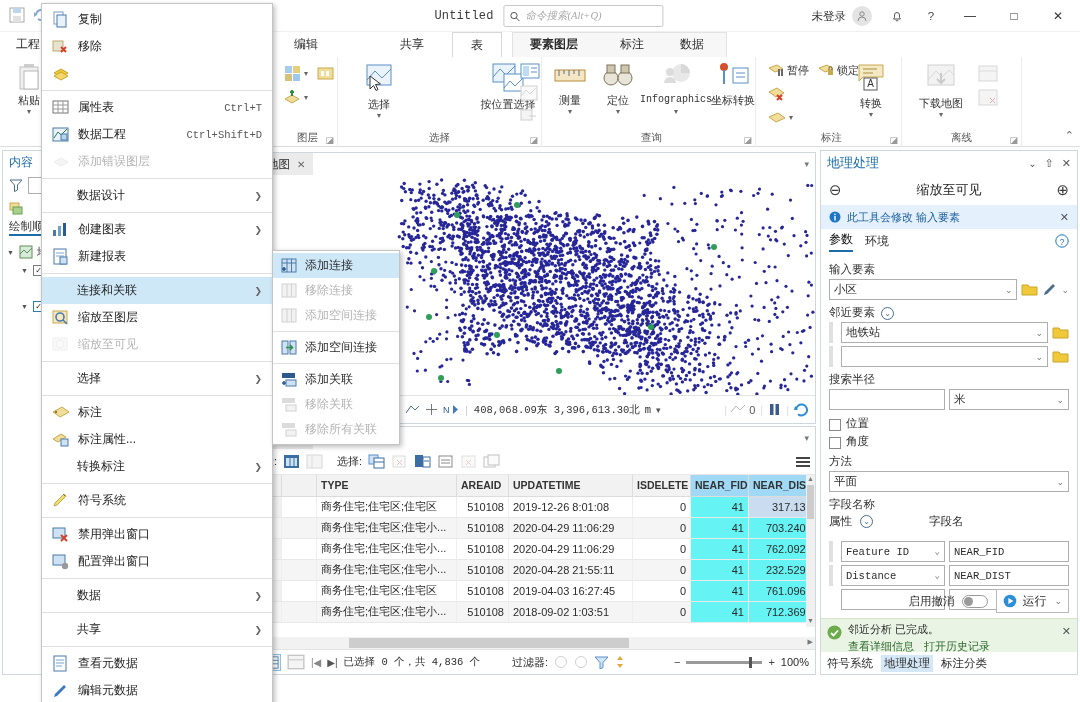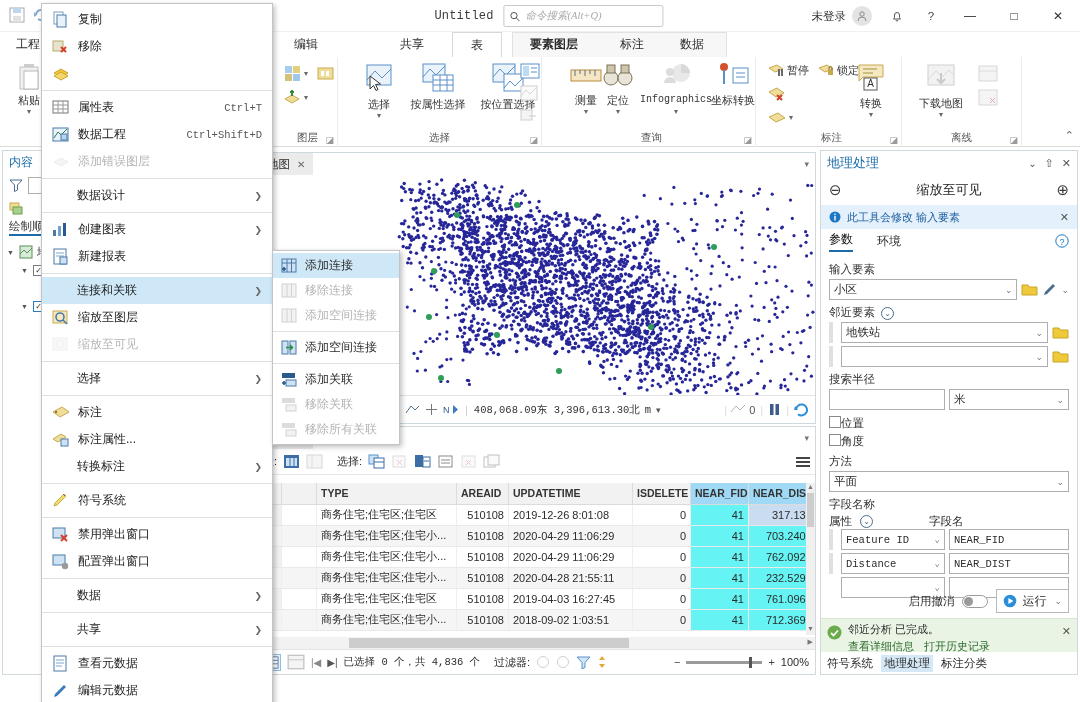--- a/index.html
+++ b/index.html
@@ -87,31 +87,31 @@
   .rowhdr { width:20px; background:#f2f2f2; }
   .statbar { position:absolute; left:0; right:0; bottom:0; height:25px; background:#fff; border-top:1px solid #e4e4e4;
              display:flex; align-items:center; gap:6px; padding:0 4px; font-size:11px;}
 
   
   .gp { position:absolute; left:820px; top:150px; width:258px; height:525px; background:#fff; border:1px solid #cfd8dc;}
   .gp-title { height:24px; display:flex; align-items:center; padding:0 6px; font-size:13px; color:#1b6ca8; }
   .gp-head { height:30px; display:flex; align-items:center; justify-content:space-between; padding:0 8px; }
   .gp-head .t { flex:1; text-align:center; font-size:13px; color:#222; }
   .info { height:24px; background:#e4f0fb; display:flex; align-items:center; gap:6px; padding:0 8px; font-size:11px; color:#1b5e9e;}
-  .gptabs { height:24px; display:flex; align-items:center; gap:24px; padding:0 8px; font-size:12px; position:relative;}
+  .gptabs { height:24px; display:flex; align-items:center; gap:12px; padding:0 8px; font-size:12px; position:relative;}
   .gptabs .act { color:#111; border-bottom:2px solid #1b6ca8; padding-bottom:2px;}
   .gpbody { padding:4px 8px; }
   .lbl { font-size:11.5px; color:#333; margin:5px 0 2px; display:block;}
   .ctlrow { display:flex; align-items:center; gap:4px; }
   .sel2 { flex:1; height:21px; border:1px solid #aeaeae; background:#fff; font-size:11.5px; padding:0 4px;
           display:flex; align-items:center; justify-content:space-between; }
   .inp { height:21px; border:1px solid #aeaeae; background:#fff; font-size:11.5px; padding:0 4px; display:flex; align-items:center;}
   .folder { width:17px; height:15px; }
   .indentbar { width:4px; background:#e0e0e0; align-self:stretch; margin-right:4px; }
-  .cbx { display:flex; align-items:flex-start; font-size:11.5px; margin:3px 0;}
+  .cbx { display:flex; align-items:flex-end; gap:5px; font-size:11.5px; margin:3px 0;}
   .cbx .b { width:12px; height:12px; border:1px solid #8a8a8a; background:#fff;}
   .monoin { font-family:"Liberation Mono","DejaVu Sans Mono",monospace; font-size:10.5px; }
   .gpfoot { position:absolute; left:0; right:0; bottom:56px; height:34px; display:flex; align-items:center; justify-content:flex-end; gap:8px; padding:0 8px;}
   .toggle { width:26px; height:13px; border-radius:7px; background:#fff; border:1px solid #9a9a9a; position:relative;}
   .toggle:after{ content:''; position:absolute; left:1px; top:1px; width:9px; height:9px; border-radius:50%; background:#9a9a9a;}
   .runbtn { height:24px; border:1px solid #b9b9b9; background:#fff; display:flex; align-items:center; gap:5px; padding:0 6px; font-size:12px;}
   .msg { position:absolute; left:0; right:0; bottom:22px; height:34px; background:#eaf4e4; border-top:1px solid #d6e6cc;
          display:flex; align-items:flex-start; gap:6px; padding:3px 6px; font-size:11px;}
   .gpbottom { position:absolute; left:0; right:0; bottom:0; height:22px; display:flex; align-items:center; gap:8px; padding:0 6px; font-size:11.5px;}
   .gpbottom .act { background:#d5e8f7; padding:1px 3px;}
@@ -258,32 +258,20 @@
     <div class="rgroup" style="left:338px; width:204px;">
       <div class="bigbtn" style="left:14px;">
         <svg class="ico" width="36" height="34" viewBox="0 0 36 34">
           <rect x="6" y="3" width="24" height="20" fill="#eaf3fa" stroke="#5b8fc9"></rect>
             <path d="M6 18 l8-9 7 7 9-9" stroke="#5b8fc9" fill="none"></path>
           <path d="M9 14 l0 13 3.5-3.5 2.5 5 2-1 -2.5-5 5-0.5z" fill="#fff" stroke="#333"></path>
         </svg>
         <span class="lbl">选择</span>
         <span class="caret">▾</span>
       </div>
-      <div class="bigbtn" style="left:66px; width:68px;">
-        <svg class="ico" width="36" height="34" viewBox="0 0 36 34">
-          <rect x="3" y="2" width="22" height="18" fill="#eaf3fa" stroke="#5b8fc9"></rect>
-            <path d="M3 15 l7-8 6 6 9-9" stroke="#5b8fc9" fill="none"></path>
-          <rect x="13" y="13" width="20" height="16" fill="#fff" stroke="#5b8fc9"></rect>
-          <line x1="13" y1="18" x2="33" y2="18" stroke="#5b8fc9"></line>
-            <line x1="13" y1="23" x2="33" y2="23" stroke="#5b8fc9"></line>
-          <line x1="20" y1="13" x2="20" y2="29" stroke="#5b8fc9"></line>
-            <line x1="27" y1="13" x2="27" y2="29" stroke="#5b8fc9"></line>
-        </svg>
-        <span class="lbl">按属性选择</span>
-      </div>
       <div class="bigbtn" style="left:136px; width:68px;">
         <svg class="ico" width="36" height="34" viewBox="0 0 36 34">
           <rect x="3" y="2" width="22" height="18" fill="#eaf3fa" stroke="#5b8fc9"></rect>
             <path d="M3 15 l7-8 6 6 9-9" stroke="#5b8fc9" fill="none"></path>
           <rect x="14" y="12" width="19" height="17" fill="#fff" stroke="#5b8fc9"></rect>
             <path d="M14 26 l6-7 5 5 8-8" stroke="#5b8fc9" fill="none"></path>
         </svg>
         <span class="lbl">按位置选择</span>
       </div>
       <div class="glabel">选择</div>
@@ -301,21 +289,21 @@
           <rect x="1" y="1" width="16" height="14" fill="#fafafa" stroke="#cfcfcf"></rect>
           <path d="M1 11 l5-6 4 4 6-6" stroke="#d6d6d6" fill="none"></path>
         </svg>
       <svg style="position:absolute;left:2px;top:50px;" width="18" height="16" viewBox="0 0 18 16">
           <rect x="1" y="3" width="11" height="10" fill="#f4f4f4" stroke="#d0d0d0"></rect>
           <path d="M9 9 l7 0" stroke="#cfcfcf"></path>
         </svg>
     </div>
 
     <div class="rgroup" style="left:548px; width:208px;">
-      <div class="bigbtn" style="left:16px; width:44px;">
+      <div class="bigbtn" style="left:0; width:44px;">
         <svg class="ico" width="34" height="30" viewBox="0 0 34 30">
           <rect x="2" y="8" width="30" height="11" fill="#f5e7c4" stroke="#b98b3b"></rect>
           <g stroke="#5b6e8c">
               <line x1="6" y1="8" x2="6" y2="14"></line>
               <line x1="11" y1="8" x2="11" y2="12"></line>
               <line x1="16" y1="8" x2="16" y2="14"></line>
               <line x1="21" y1="8" x2="21" y2="12"></line>
               <line x1="26" y1="8" x2="26" y2="14"></line>
             </g>
         </svg>
@@ -3184,21 +3172,21 @@
           <rect x="5" y="1" width="11" height="10" fill="#fafafa" stroke="#c0c0c0"></rect>
         </svg>
       <div style="flex:1"></div>
       <svg width="16" height="14" viewBox="0 0 16 14">
           <line x1="1" y1="3" x2="15" y2="3" stroke="#444" stroke-width="2"></line>
           <line x1="1" y1="7" x2="15" y2="7" stroke="#444" stroke-width="2"></line>
           <line x1="1" y1="11" x2="15" y2="11" stroke="#444" stroke-width="2"></line>
         </svg>
     </div>
 
-    <div style="display:flex; height:152px;margin-top:8px;">
+    <div style="display:flex; height:152px;">
       <div style="flex:1; overflow:hidden;">
         <table>
           <colgroup>
               <col style="width:22px">
               <col style="width:35px">
               <col style="width:140px">
               <col style="width:52px">
               <col style="width:124px">
               <col style="width:58px">
               <col style="width:58px">
@@ -3300,21 +3288,21 @@
           <line x1="1" y1="5" x2="15" y2="5" stroke="#4a7ba8"></line>
           <line x1="1" y1="9" x2="15" y2="9" stroke="#4a7ba8"></line>
         </svg>
       <svg width="18" height="16" viewBox="0 0 16 14">
           <rect x="1" y="1" width="14" height="12" fill="#f4f4f4" stroke="#bbb"></rect>
           <line x1="1" y1="5" x2="15" y2="5" stroke="#ccc"></line>
         </svg>
       <span style="color:#888;font-size:10px;">|◀</span>
       <span style="color:#555;font-size:10px;">▶|</span>
       <span class="monoin">已选择 0 个，共 4,836 个</span>
-      <span style="margin-left:8px;">过滤器:</span>
+      <span style="margin-left:26px;">过滤器:</span>
       <svg width="14" height="14" viewBox="0 0 14 14">
           <circle cx="7" cy="7" r="5.5" fill="none" stroke="#d0d0d0"></circle>
         </svg>
       <svg width="14" height="14" viewBox="0 0 14 14">
           <circle cx="7" cy="7" r="5.5" fill="none" stroke="#d0d0d0"></circle>
         </svg>
       <svg width="15" height="14" viewBox="0 0 15 14">
           <path d="M1 2 h13 l-5 5.5 v5 l-3 1.5 v-6.5z" fill="#cfe6f5" stroke="#5b8fc9"></path>
         </svg>
       <svg width="10" height="14" viewBox="0 0 10 14">
@@ -3428,21 +3416,21 @@
         <span>平面</span>
         <span style="color:#777;font-size:9px;">⌄</span>
       </div>
 
       <span class="lbl">字段名称</span>
       <div style="display:flex;gap:8px;align-items:center;">
         <span style="font-size:11.5px;">属性</span>
         <span style="display:inline-block;width:13px;height:13px;border:1px solid #4a6d8c;border-radius:50%;font-size:8px;text-align:center;line-height:12px;color:#4a6d8c;">⌄</span>
         <span style="font-size:11.5px;margin-left:48px;">字段名</span>
       </div>
-      <div class="ctlrow" style="margin-top:0;">
+      <div class="ctlrow" style="margin-top:12px;">
         <div class="indentbar"></div>
         <div class="sel2 monoin" style="max-width:104px;">
           <span>Feature ID</span>
           <span style="color:#777;font-size:9px;">⌄</span>
         </div>
         <div class="inp monoin" style="flex:1;">
           <span>NEAR_FID</span>
         </div>
       </div>
       <div class="ctlrow" style="margin-top:3px;">

